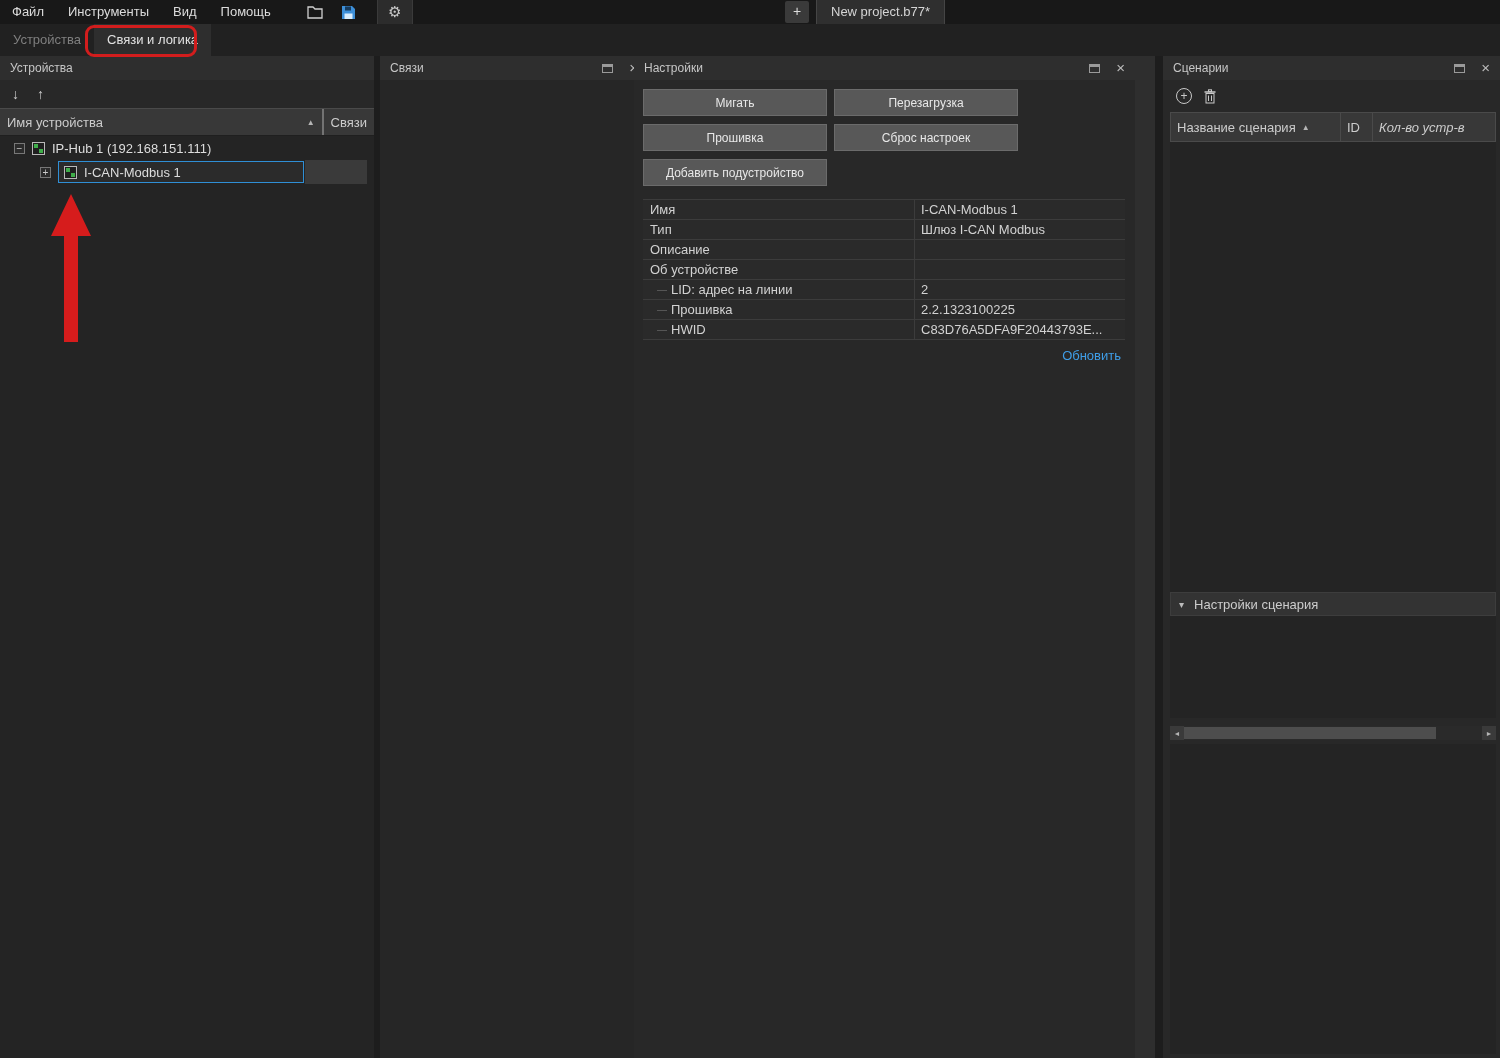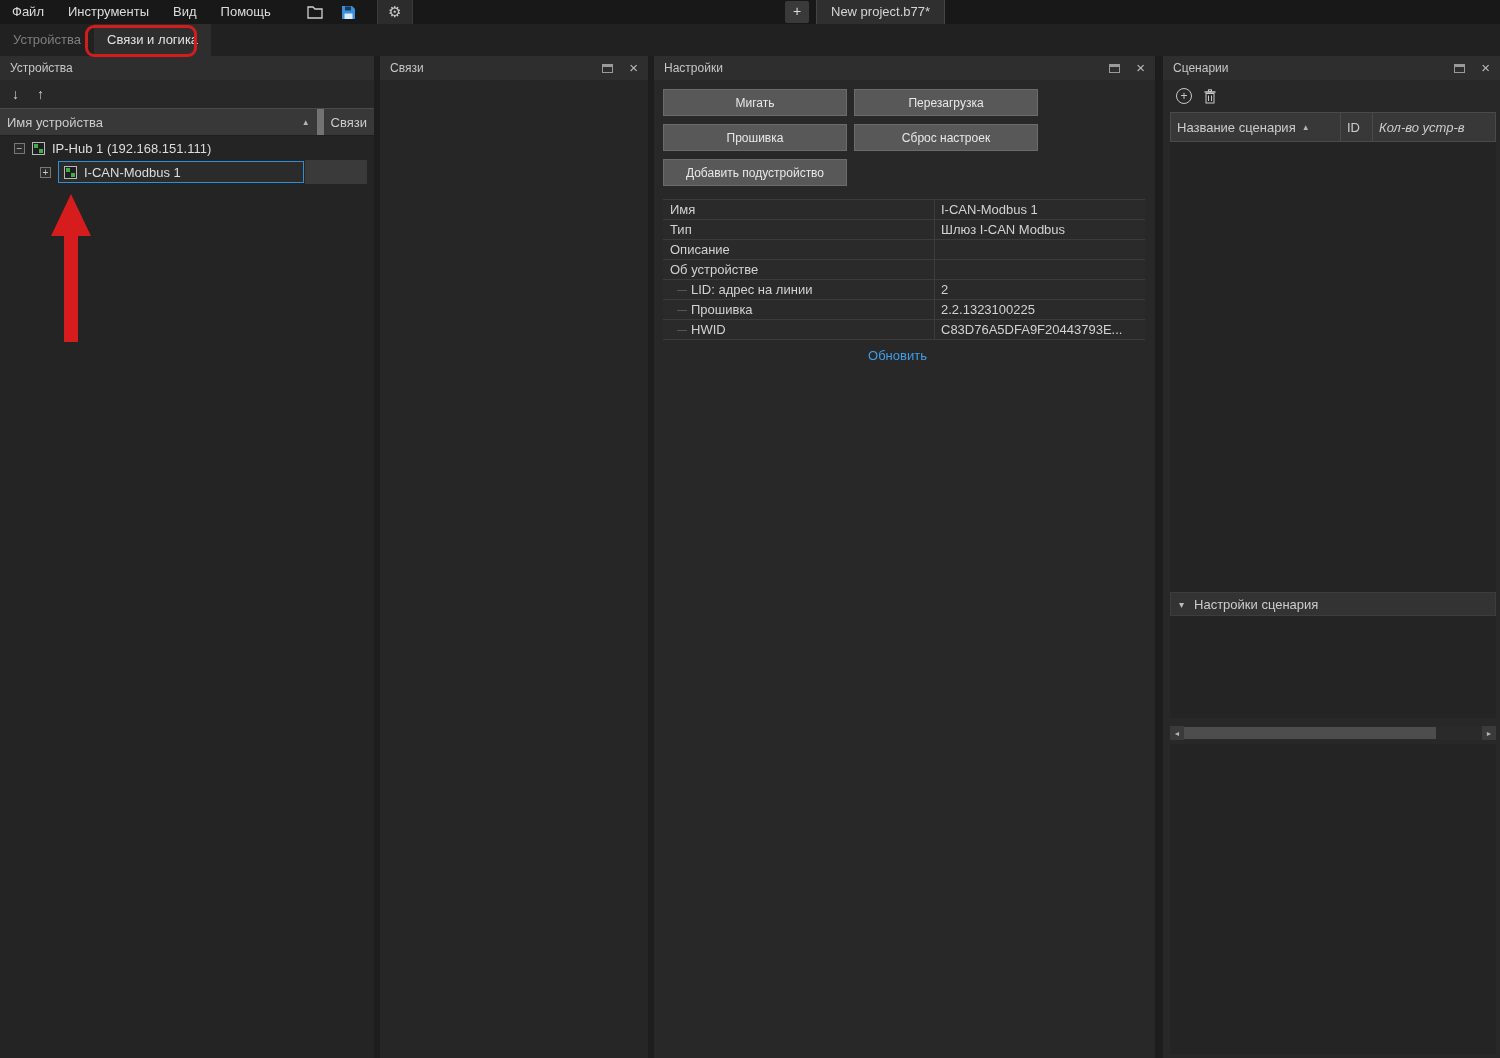--- a/index.html
+++ b/index.html
@@ -46,41 +46,41 @@
   .red-ring {
     position:absolute; left:85px; top:25px; width:112px; height:32px;
     border:3px solid #d21d1d; border-radius:9px; z-index:60; pointer-events:none;
   }
   .red-arrow { position:absolute; left:45px; top:190px; z-index:60; pointer-events:none; }
 
   
   .panel { position:absolute; top:56px; bottom:0; background:#282828; }
   #panel-devices   { left:0;     width:374px; }
   #panel-links     { left:380px; width:268px; }
-  #panel-settings  { left:654px; width:501px; }
+  #panel-settings  { left:634px; width:501px; }
   #panel-scenarios { left:1163px; width:337px; overflow:hidden; }
   .vsplit { position:absolute; top:56px; bottom:0; background:#1d1d1d; }
   #split1 { left:374px; width:6px; }
   #split2 { left:648px; width:6px; }
   #split3 { left:1155px; width:8px; }
 
   .panel-header {
     height:24px; display:flex; align-items:center; padding:0 10px;
     color:#c6c6c6; background:#2e2e2e; font-size:12px;
   }
   .panel-title { flex:1; }
   .float-icon { width:11px; height:9px; border:1px solid #9a9a9a; border-top-width:3px; margin-right:16px; }
   .close-icon { color:#bbbbbb; font-size:15px; line-height:14px; }
 
   
   .dev-toolbar { height:28px; display:flex; align-items:center; padding-left:12px; gap:18px; color:#d0d0d0; font-size:14px; }
   .tool-glyph { cursor:default; }
   .dev-thead { display:flex; height:28px; background:#383838; border-top:1px solid #4a4a4a; border-bottom:1px solid #1f1f1f; }
   .th { display:flex; align-items:center; padding:0 7px; color:#cccccc; }
-  .th-name { width:332px; border-right:7px solid #737373; }
+  .th-name { width:332px; border-right:2px solid #737373; }
   .th-name .sort { margin-left:auto; font-size:8px; color:#b5b5b5; }
   .th-links { flex:1; }
   .dev-tree { position:absolute; left:0; right:0; top:80px; bottom:0; background:#242424; }
   .tree-row { height:24px; display:flex; align-items:center; position:relative; }
   .expander {
     width:11px; height:11px; flex:0 0 11px; border:1px solid #777; background:#2b2b2b;
     color:#cccccc; font-size:10px; line-height:9px; text-align:center; cursor:default;
   }
   .row-root { padding-left:14px; gap:7px; }
   .row-child { padding-left:40px; }
@@ -99,21 +99,21 @@
   .btn {
     height:27px; background:#585858; border:1px solid #6b6b6b; color:#e8e8e8;
     font-size:12px; display:flex; align-items:center; justify-content:center; cursor:default;
   }
   .prop-grid { margin:13px 10px 0 9px; width:482px; border-top:1px solid #3c3c3c; }
   .prop-row { display:flex; height:20px; border-bottom:1px solid #3c3c3c; background:#2a2a2a; }
   .prop-label { width:272px; border-right:1px solid #3c3c3c; padding-left:7px; display:flex; align-items:center; color:#d2d2d2; white-space:nowrap; overflow:hidden; }
   .prop-row.indent .prop-label { padding-left:28px; position:relative; }
   .prop-row.indent .prop-label::before { content:""; position:absolute; left:14px; top:10px; width:10px; border-top:1px solid #555; }
   .prop-value { flex:1; padding-left:6px; display:flex; align-items:center; color:#d2d2d2; white-space:nowrap; overflow:hidden; }
-  .update-row { width:501px; padding:8px 14px 0 0; text-align:center; }
+  .update-row { width:501px; padding:8px 14px 0 0; text-align:right; }
   .update-link { color:#3f9ee8; cursor:pointer; }
 
   
   .sc-toolbar { height:32px; display:flex; align-items:center; gap:12px; padding-left:13px; }
   .add-circle {
     width:16px; height:16px; border:1px solid #c8c8c8; border-radius:50%;
     color:#c8c8c8; font-size:12px; line-height:14px; text-align:center; cursor:default;
   }
   .sc-thead { margin:0 4px 0 7px; display:flex; height:30px; background:#383838; border:1px solid #4a4a4a; }
   .sc-th { display:flex; align-items:center; padding:0 6px; color:#cccccc; border-right:1px solid #4a4a4a; }

